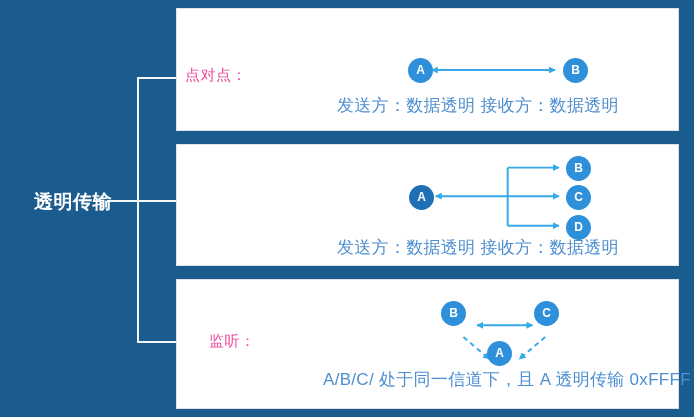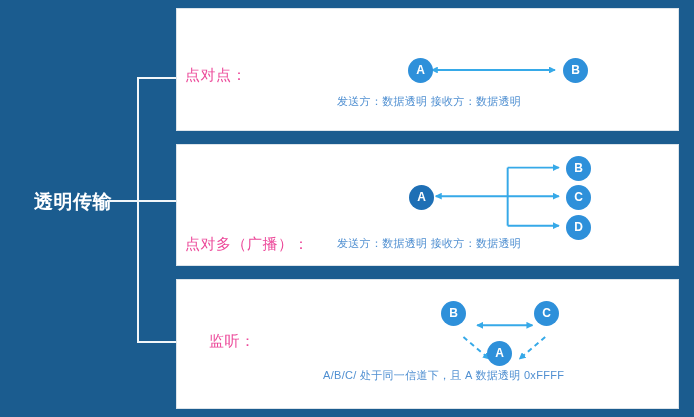--- a/index.html
+++ b/index.html
@@ -95,21 +95,21 @@
     white-space: nowrap;
     letter-spacing: 0.5px;
   }
   #card-1 .card-label { top: 57px; }
   #card-2 .card-label { top: 90px; }
   #card-3 .card-label { top: 52px; margin-left: 24px; }
 
   .card-caption {
     position: absolute;
     color: #4F8FD1;
-    font-size: 11px;
+    font-size: 17px;
     white-space: nowrap;
     letter-spacing: 0.3px;
   }
   #card-1 .card-caption { left: 160px; top: 85px; }
   #card-2 .card-caption { left: 160px; top: 91px; }
   #card-3 .card-caption { left: 146px; top: 88px; }
 
   
   .node {
     position: absolute;
@@ -164,21 +164,20 @@
       <line x1="256" y1="62" x2="381" y2="62" stroke="#36A9E8" stroke-width="2" marker-start="url(#ah-l1)" marker-end="url(#ah-r1)"></line>
     </svg>
 
     <div class="node" style="left:231px; top:49px;">A</div>
     <div class="node" style="left:386px; top:49px;">B</div>
 
     <div class="card-caption">发送方：数据透明   接收方：数据透明</div>
   </div>
 
   <div class="card" id="card-2">
-    <div class="card-label">点对多（广播）：</div>
 
     <svg class="diagram" viewBox="0 0 503 122">
       <defs>
         <marker id="ah-r2" markerWidth="7" markerHeight="7" refX="6" refY="3.5" orient="auto" markerUnits="userSpaceOnUse">
           <path d="M0,0 L7,3.5 L0,7 z" fill="#36A9E8"></path>
         </marker>
         <marker id="ah-l2" markerWidth="7" markerHeight="7" refX="1" refY="3.5" orient="auto" markerUnits="userSpaceOnUse">
           <path d="M7,0 L0,3.5 L7,7 z" fill="#36A9E8"></path>
         </marker>
       </defs>
@@ -220,16 +219,16 @@
        A dashed --&gt;
       <line x1="288" y1="58" x2="314" y2="80" stroke="#36A9E8" stroke-width="2" stroke-dasharray="5,4" marker-end="url(#ah-d3)"></line>
        A dashed --&gt;
       <line x1="371" y1="58" x2="345" y2="80" stroke="#36A9E8" stroke-width="2" stroke-dasharray="5,4" marker-end="url(#ah-d3)"></line>
     </svg>
 
     <div class="node" style="left:264px; top:21px;">B</div>
     <div class="node" style="left:357px; top:21px;">C</div>
     <div class="node" style="left:310px; top:61px;">A</div>
 
-    <div class="card-caption">A/B/C/ 处于同一信道下，且 A 数据透明 0xFFFF</div>
+    <div class="card-caption">A/B/C/ 处于同一信道下，且 A 透明传输 0xFFFF</div>
   </div>
 
 </div>
 
 </body></html>

